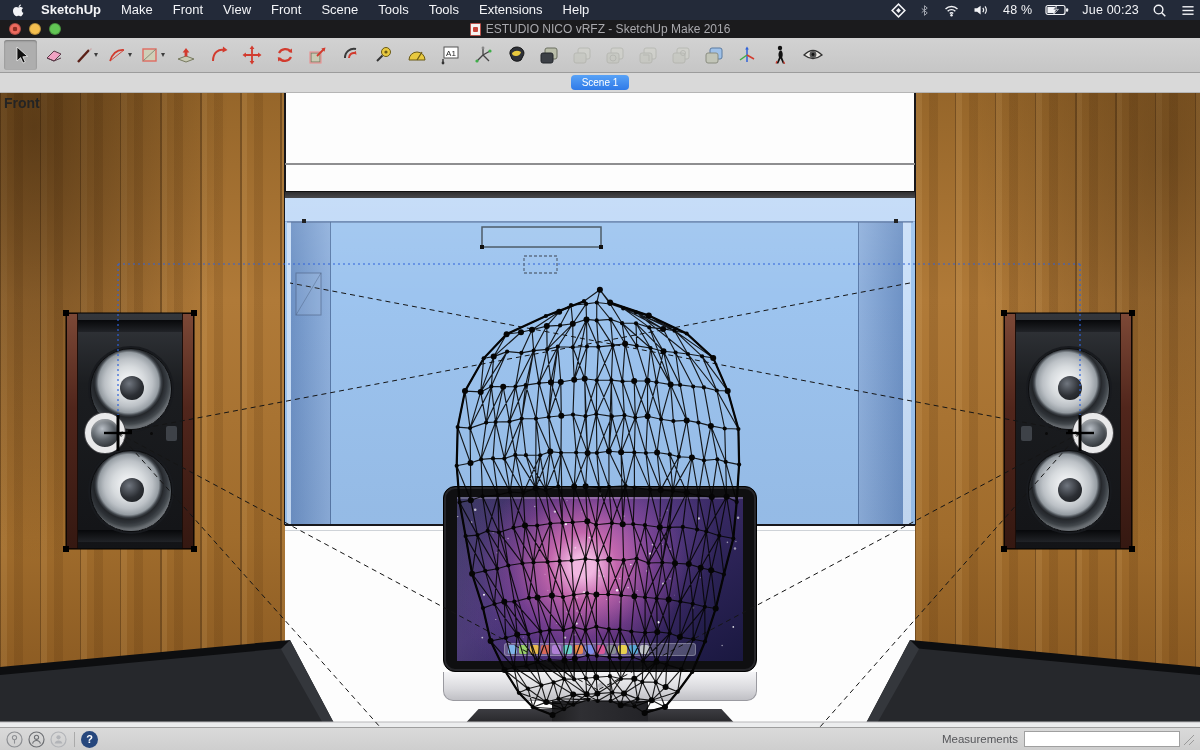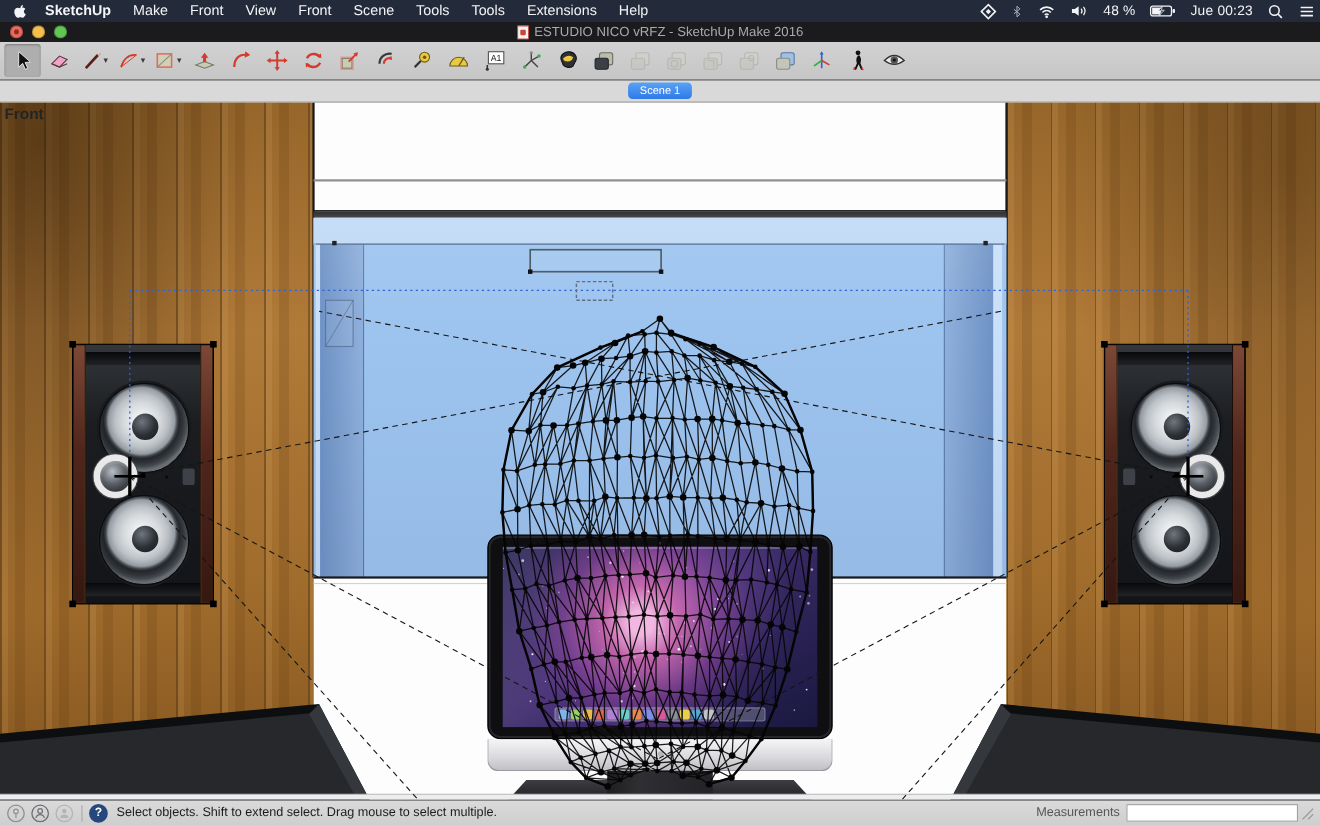--- a/index.html
+++ b/index.html
@@ -901,21 +901,20 @@
   </button>
   <button class="sicon">
     <svg width="17" height="17" viewBox="0 0 17 17">
         <circle cx="8.5" cy="8.5" r="7.5" fill="none" stroke="#b2b4b8" stroke-width="1.2"></circle>
         <circle cx="8.5" cy="6.3" r="2.1" fill="#b2b4b8"></circle>
         <path d="M4.6,12.6 a4,4 0 0 1 7.8,0 z" fill="#b2b4b8"></path>
       </svg>
   </button>
   <span class="sep"></span>
   <button class="helpdot">?</button>
-  <span class="hint">Select objects. Shift to extend select. Drag mouse to select multiple.</span>
   <span class="sspacer"></span>
   <span class="mlabel">Measurements</span>
   <input class="minput" value="" style="">
   <svg class="grip" width="11" height="11" viewBox="0 0 11 11">
       <line x1="1" y1="11" x2="11" y2="1" stroke="#9a9a9a"></line>
       <line x1="6" y1="11" x2="11" y2="6" stroke="#9a9a9a"></line>
     </svg>
 </div>
 
 </body></html>

